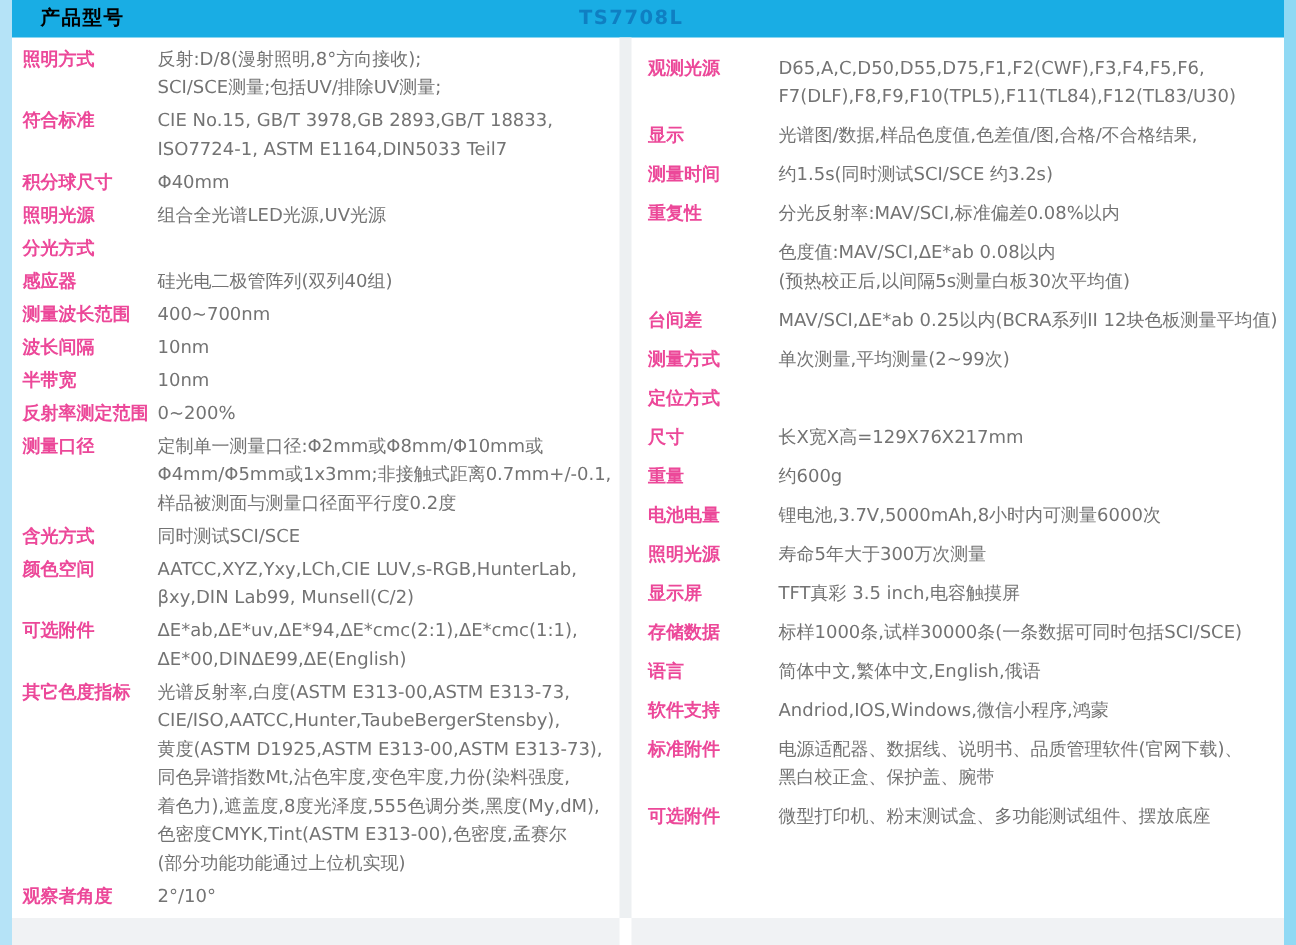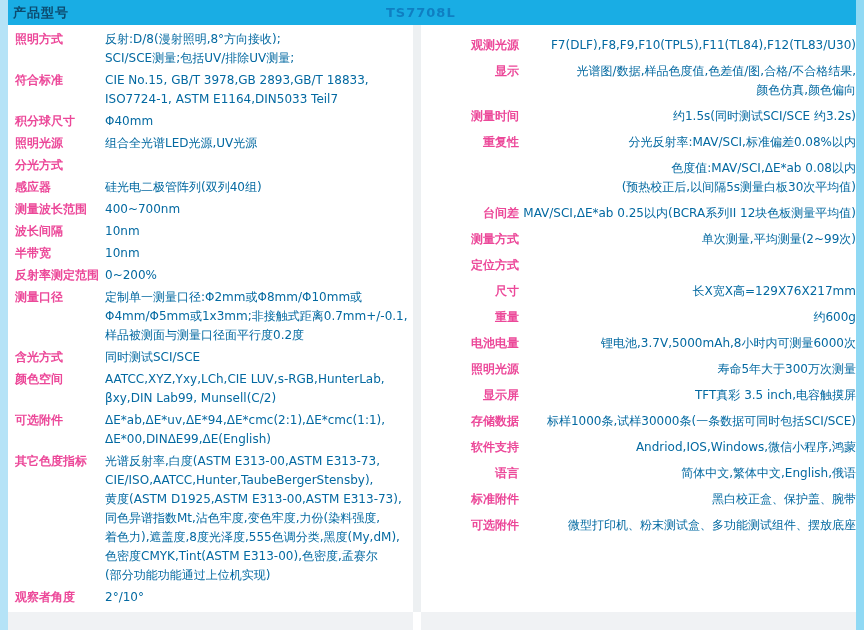--- a/index.html
+++ b/index.html
@@ -10,42 +10,42 @@
     -webkit-font-smoothing:antialiased;
   }
   .stripe{position:absolute;top:0;bottom:0;width:8px;}
   .stripe-left{left:0;background:var(--stripe-left,#b5e3f7);}
   .stripe-right{right:0;background:var(--stripe-right,#90d9f4);}
   .header{
     position:absolute;left:8px;right:8px;top:0;height:25px;
     background:var(--header-bg,#19ade4);
   }
   .header-title{
-    position:absolute;left:5px;top:0;line-height:25px;
-    font-size:13px;font-weight:bold;color:#0c4a6e;letter-spacing:1px;
+    position:absolute;left:19px;top:0;line-height:25px;
+    font-size:13px;font-weight:bold;color:#000000;letter-spacing:1px;
   }
   .header-model{
     position:absolute;left:378px;top:0;line-height:25px;
     font-size:13px;font-weight:bold;color:var(--model-color,#0f7fc2);letter-spacing:1px;
   }
   .gutter{
     position:absolute;left:413px;top:25px;width:8px;height:587px;
     background:var(--gutter,#edf0f2);
   }
   .footer-band{position:absolute;top:612px;height:18px;background:var(--footer,#f0f2f4);}
   .footer-left{left:8px;width:405px;}
   .footer-right{left:421px;width:435px;}
   .col{position:absolute;font-size:12px;line-height:19px;}
   .col-left{left:15px;top:30px;width:398px;}
   .col-right{left:432px;top:36px;width:424px;}
   .spec-row{display:flex;margin-bottom:3px;}
-  .col-right .spec-row{margin-bottom:7px;text-align:right;}
+  .col-right .spec-row{margin-bottom:7px;}
   .spec-label{flex:0 0 90px;font-weight:bold;color:#ec4899;}
   .col-right .spec-label{flex:0 0 87px;}
-  .spec-value{flex:1;color:#0369a1;}
+  .spec-value{flex:1;color:#737373;}
   .spec-line{min-height:19px;}
 </style>
 </head>
 <body>
 
 <div class="page" style="--header-bg: #19ade4; --model-color: #0f7fc2; --stripe-left: #b5e3f7; --stripe-right: #90d9f4; --gutter: #edf0f2; --footer: #f0f2f4;">
   <div class="stripe stripe-left"></div>
   <div class="stripe stripe-right"></div>
 
   <div class="header">
@@ -161,28 +161,28 @@
         <div class="spec-label">观察者角度</div>
         <div class="spec-value">
           <div class="spec-line">2°/10°</div>
         </div>
       </div>
     </div>
   <div class="col col-right">
       <div class="spec-row">
         <div class="spec-label">观测光源</div>
         <div class="spec-value">
+          <div class="spec-line">D65,A,C,D50,D55,D75,F1,F2(CWF),F3,F4,F5,F6,</div>
           <div class="spec-line">F7(DLF),F8,F9,F10(TPL5),F11(TL84),F12(TL83/U30)</div>
         </div>
       </div>
       <div class="spec-row">
         <div class="spec-label">显示</div>
         <div class="spec-value">
           <div class="spec-line">光谱图/数据,样品色度值,色差值/图,合格/不合格结果,</div>
-          <div class="spec-line">颜色仿真,颜色偏向</div>
         </div>
       </div>
       <div class="spec-row">
         <div class="spec-label">测量时间</div>
         <div class="spec-value">
           <div class="spec-line">约1.5s(同时测试SCI/SCE 约3.2s)</div>
         </div>
       </div>
       <div class="spec-row">
         <div class="spec-label">重复性</div>
@@ -242,34 +242,35 @@
           <div class="spec-line">TFT真彩 3.5 inch,电容触摸屏</div>
         </div>
       </div>
       <div class="spec-row">
         <div class="spec-label">存储数据</div>
         <div class="spec-value">
           <div class="spec-line">标样1000条,试样30000条(一条数据可同时包括SCI/SCE)</div>
         </div>
       </div>
       <div class="spec-row">
+        <div class="spec-label">语言</div>
+        <div class="spec-value">
+          <div class="spec-line">简体中文,繁体中文,English,俄语</div>
+        </div>
+      </div>
+      <div class="spec-row">
         <div class="spec-label">软件支持</div>
         <div class="spec-value">
           <div class="spec-line">Andriod,IOS,Windows,微信小程序,鸿蒙</div>
         </div>
       </div>
       <div class="spec-row">
-        <div class="spec-label">语言</div>
-        <div class="spec-value">
-          <div class="spec-line">简体中文,繁体中文,English,俄语</div>
-        </div>
-      </div>
-      <div class="spec-row">
         <div class="spec-label">标准附件</div>
         <div class="spec-value">
+          <div class="spec-line">电源适配器、数据线、说明书、品质管理软件(官网下载)、</div>
           <div class="spec-line">黑白校正盒、保护盖、腕带</div>
         </div>
       </div>
       <div class="spec-row">
         <div class="spec-label">可选附件</div>
         <div class="spec-value">
           <div class="spec-line">微型打印机、粉末测试盒、多功能测试组件、摆放底座</div>
         </div>
       </div>
     </div>

